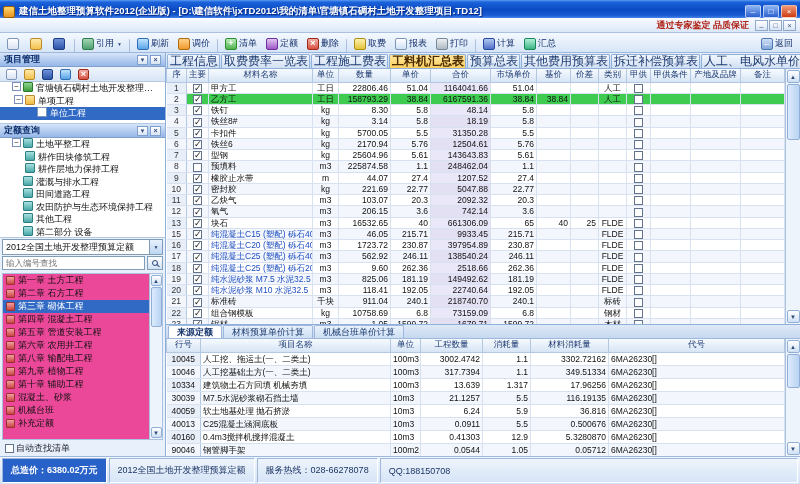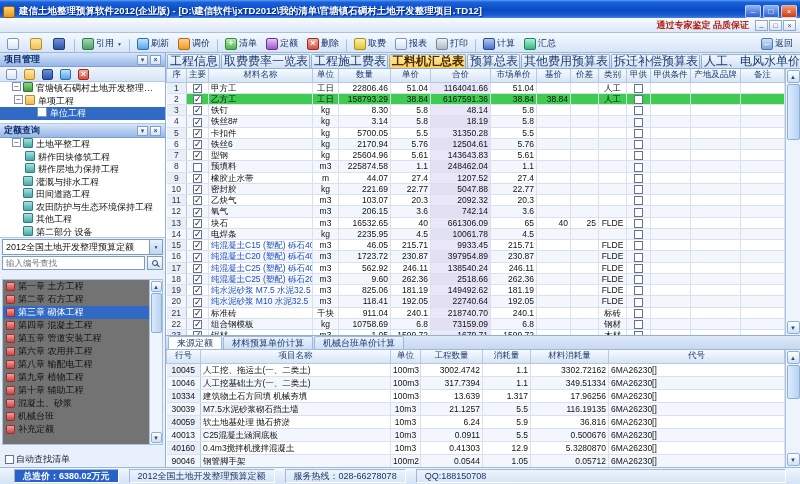--- a/index.html
+++ b/index.html
@@ -89,21 +89,21 @@
   .cursel{background:#316ac5;color:#fff}
   .combo{height:16px;flex:none;margin:1px 2px 0 2px;background:#fff;border:1px solid #7f9db9;display:flex;align-items:center}
   .cval{flex:1;padding:0 3px;white-space:nowrap;overflow:hidden}
   .carrow{width:13px;height:100%;flex:none;border-left:1px solid #7f9db9;background:linear-gradient(#e8f1fc,#bcd6f2);display:flex;align-items:center;justify-content:center}
   .carrow::after{content:"▼";font-size:5px;color:#23406e}
   .searchrow{height:16px;flex:none;margin:1px 2px;display:flex;gap:2px}
   .searchrow input{flex:1;height:14px;border:1px solid #7f9db9;font-size:8.5px;padding:0 3px;font-family:inherit}
   .sbtn{width:16px;height:14px;flex:none;border:1px solid #7f9db9;background:linear-gradient(#fdfefe,#d2e2f4);display:flex;align-items:center;justify-content:center}
   .mag{width:6px;height:6px;border:1px solid #2c4a78;border-radius:50%;position:relative;display:inline-block}
   .mag::after{content:"";position:absolute;width:4px;height:1px;background:#2c4a78;transform:rotate(45deg);right:-3px;bottom:-1px}
-  .chapters-wrap{flex:1;display:flex;min-height:0;margin:6px 2px;border:1px solid #aac2de;background:#737373}
+  .chapters-wrap{flex:1;display:flex;min-height:0;margin:0 2px;border:1px solid #aac2de;background:#ec4899}
   .chapters{flex:1;overflow:hidden}
   .chitem{height:13px;display:flex;align-items:center;gap:3px;padding:0 3px;white-space:nowrap;overflow:hidden;cursor:default}
   .chitem .ti{width:9px;height:9px;margin:0}
   .autofind{height:16px;flex:none;display:flex;align-items:center;gap:2px;padding:0 5px;color:#223}
   .cb{display:inline-block;width:9px;height:9px;border:1px solid #64738c;background:#fff;position:relative;flex:none;vertical-align:middle}
   .cb.on::after{content:"✓";position:absolute;left:0px;top:-2px;font-size:9px;color:#1a1a1a;font-weight:bold}
 
   
   .main{flex:1;display:flex;flex-direction:column;min-width:0;min-height:0;background:#dce8f7}
   .tabs{height:16px;flex:none;display:flex;align-items:flex-end;background:linear-gradient(#e6eefa,#c6d8f0);border-bottom:1px solid #8fb0d8;padding-left:1px;overflow:hidden}
@@ -129,32 +129,32 @@
   .sarrow{width:13px;height:13px;flex:none;margin:1px 0;border:1px solid #90aed6;border-radius:2px;background:linear-gradient(#ffffff,#cfe0f4);
      display:flex;align-items:center;justify-content:center;font-size:6px;color:#2c4a78}
   .sarrow.up::after{content:"▲"}
   .sarrow.down::after{content:"▼"}
   .sarrow.down{margin-top:auto}
   .sthumb{width:13px;height:56px;flex:none;border:1px solid #90aed6;border-radius:2px;background:linear-gradient(90deg,#dcebfd,#b8d3f2)}
 
   .btabs{height:15px;flex:none;display:flex;align-items:flex-end;background:linear-gradient(#dfe9f7,#c6d8f0);border-top:1px solid #8fb0d8;border-bottom:1px solid #9db8dc;padding-left:2px}
   .btab{height:13px;line-height:12px;padding:0 8px;margin-right:1px;border:1px solid #9db8dc;border-bottom:none;border-radius:2px 2px 0 0;
      background:linear-gradient(#e9f1fb,#cddff4);color:#1c3a70;white-space:nowrap;cursor:default}
-  .btab.active{background:#fff;font-weight:normal}
+  .btab.active{background:#fff;font-weight:bold}
   .bgrid{height:117px;flex:none;display:flex;overflow:hidden;background:#fff}
   .bt{width:619px;flex:none;align-self:flex-start}
   .bt th{height:13px;font-weight:normal;color:#1c3a70;background:linear-gradient(#f6fafe,#d6e4f5);border:1px solid #b5c8e2;border-top:none;font-size:8.5px;white-space:nowrap;overflow:hidden}
   .bt td{height:12px;line-height:12px;font-size:8.5px;border-right:1px solid #d8e1f0;border-bottom:1px solid #d8e1f0;padding:0 2px;white-space:nowrap;overflow:hidden}
   .bt tr:nth-child(even) td{background:#f3f7fd}
   .bt td.c-id{background:#e9eff9;text-align:center;border-right:1px solid #b5c8e2}
   .bt td.num{text-align:right}
-  .bt td.c-unit{text-align:center}
+  .bt td.c-unit{text-align:left}
 
   
-  .statusbar{height:17px;flex:none;display:flex;align-items:stretch;background:linear-gradient(#f0f6fd,#d4e3f6);border-top:1px solid #9db8dc;padding:1px 14px;gap:10px}
+  .statusbar{height:28px;flex:none;display:flex;align-items:stretch;background:linear-gradient(#f0f6fd,#d4e3f6);border-top:1px solid #9db8dc;padding:1px 2px;gap:2px}
   .seg{display:flex;align-items:center;padding:0 8px;border:1px solid;border-color:#a0b8d8 #ffffff #ffffff #a0b8d8;color:#16305f;white-space:nowrap;overflow:hidden}
   .seg.hl{background:#2861c8;color:#fff;font-weight:bold}
   .seg:last-child{flex:1}
 </style>
 </head>
 <body>
 
 <div id="app">
 
   <div class="titlebar">
@@ -701,37 +701,20 @@
                 <td class="num c-total">661306.09</td>
                 <td class="num">65</td>
                 <td class="num">40</td>
                 <td class="num">25</td>
                 <td class="c-cat">FLDE</td>
                 <td class="c-chk"><span class="cb"></span></td>
                 <td></td>
                 <td></td>
                 <td></td>
               </tr>
-              <tr>
-                <td class="c-seq">14</td>
-                <td class="c-chk"><span class="cb on"></span></td>
-                <td class="c-name">电焊条</td>
-                <td class="c-unit">kg</td>
-                <td class="num">2235.95</td>
-                <td class="num">4.5</td>
-                <td class="num c-total">10061.78</td>
-                <td class="num">4.5</td>
-                <td class="num"></td>
-                <td class="num"></td>
-                <td class="c-cat"></td>
-                <td class="c-chk"><span class="cb"></span></td>
-                <td></td>
-                <td></td>
-                <td></td>
-              </tr>
               <tr class="blue">
                 <td class="c-seq">15</td>
                 <td class="c-chk"><span class="cb on"></span></td>
                 <td class="c-name">纯混凝土C15 (塑配) 砾石40 水泥32.5</td>
                 <td class="c-unit">m3</td>
                 <td class="num">46.05</td>
                 <td class="num">215.71</td>
                 <td class="num c-total">9933.45</td>
                 <td class="num">215.71</td>
                 <td class="num"></td>

